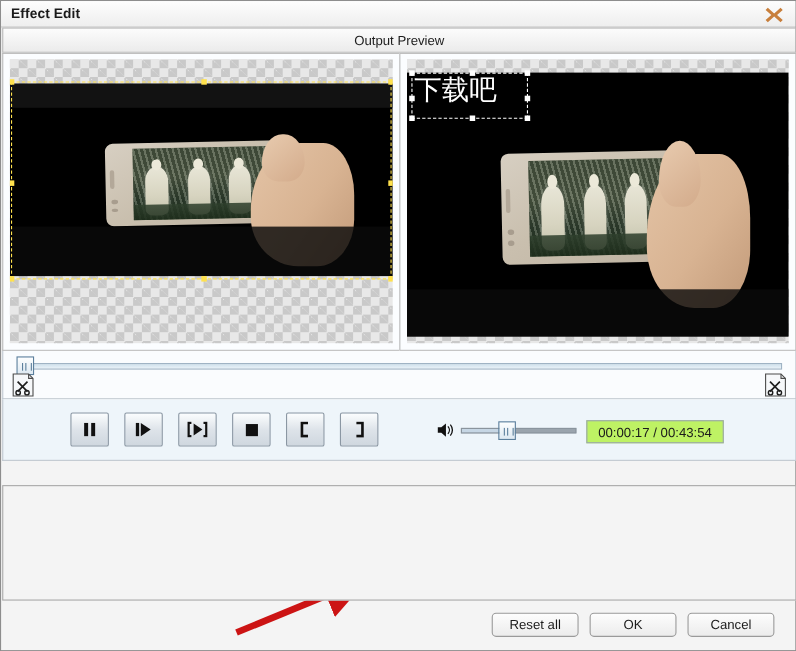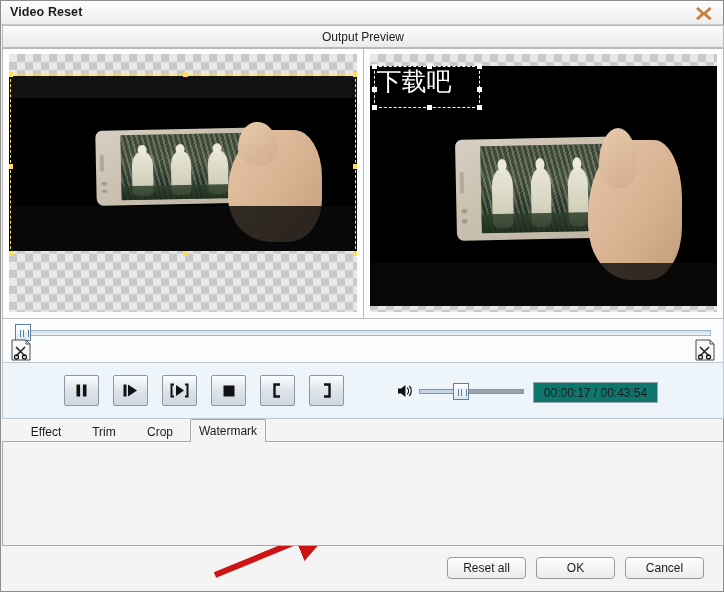--- a/index.html
+++ b/index.html
@@ -194,21 +194,21 @@
   }
   .vol-thumb .grip{
     position:absolute;left:4px;top:5px;width:7px;height:7px;
     border-left:1px solid #5b7f9c;border-right:1px solid #5b7f9c;
   }
   .vol-thumb .grip:after{
     content:"";position:absolute;left:2px;top:0;width:1px;height:7px;background:#5b7f9c;
   }
   .timecode{
     position:absolute;left:532px;top:381px;width:125px;height:21px;
-    background:#0f766e;border:1px solid #9aa4ad;box-sizing:border-box;
+    background:#bef264;border:1px solid #9aa4ad;box-sizing:border-box;
     display:flex;align-items:center;justify-content:center;
     font-size:12px;color:#1b1b1b;
   }
 
   
   .tabstrip{
     position:absolute;left:1px;top:418px;width:722px;height:22px;
   }
   .tab{
     position:absolute;top:3px;height:19px;
@@ -300,21 +300,21 @@
     position:absolute;left:0;bottom:4px;width:100%;text-align:center;
     font-size:11px;color:#7a8f9e;letter-spacing:.2px;
   }
 </style>
 </head>
 <body>
 
 <div id="app">
 
   <div class="titlebar">
-    <div class="title-text">Video Reset</div>
+    <div class="title-text">Effect Edit</div>
     <div class="close-btn">
       <svg width="18" height="17" viewBox="0 0 18 17" aria-hidden="true">
         <path d="M3 2 L8.8 7.2 L14.6 2 L16.6 4 L11.4 8.6 L16.6 13.2 L14.6 15.2 L8.8 10 L3 15.2 L1 13.2 L6.2 8.6 L1 4 Z" fill="#c87f3c"></path>
       </svg>
     </div>
   </div>
 
   <div class="preview-header">
     <div class="ph-cell">Output Preview</div>
   </div>
@@ -457,34 +457,20 @@
     </div>
     <div class="vol-track">
       <div class="vol-fill"></div>
     </div>
     <div class="vol-thumb">
         <div class="grip"></div>
       </div>
   </div>
   <div class="timecode">00:00:17 / 00:43:54</div>
 
-  <div class="tabstrip">
-    <div class="tab" style="left:18px;width:52px;">
-      <span>Effect</span>
-    </div>
-    <div class="tab" style="left:80px;width:44px;">
-      <span>Trim</span>
-    </div>
-    <div class="tab" style="left:136px;width:44px;">
-      <span>Crop</span>
-    </div>
-    <div class="tab active" style="left:188px;width:76px;">
-      <span>Watermark</span>
-    </div>
-  </div>
 
   <div class="tabpanel"></div>
 
   <div class="chk-box">
     <svg width="9" height="9" viewBox="0 0 9 9" style="position:absolute;left:0;top:0;">
         <path d="M1 4.4 L3.3 7 L8 1.2" fill="none" stroke="#111" stroke-width="1.4"></path>
       </svg>
   </div>
   <div class="chk-label">Enable Watermark</div>
 

